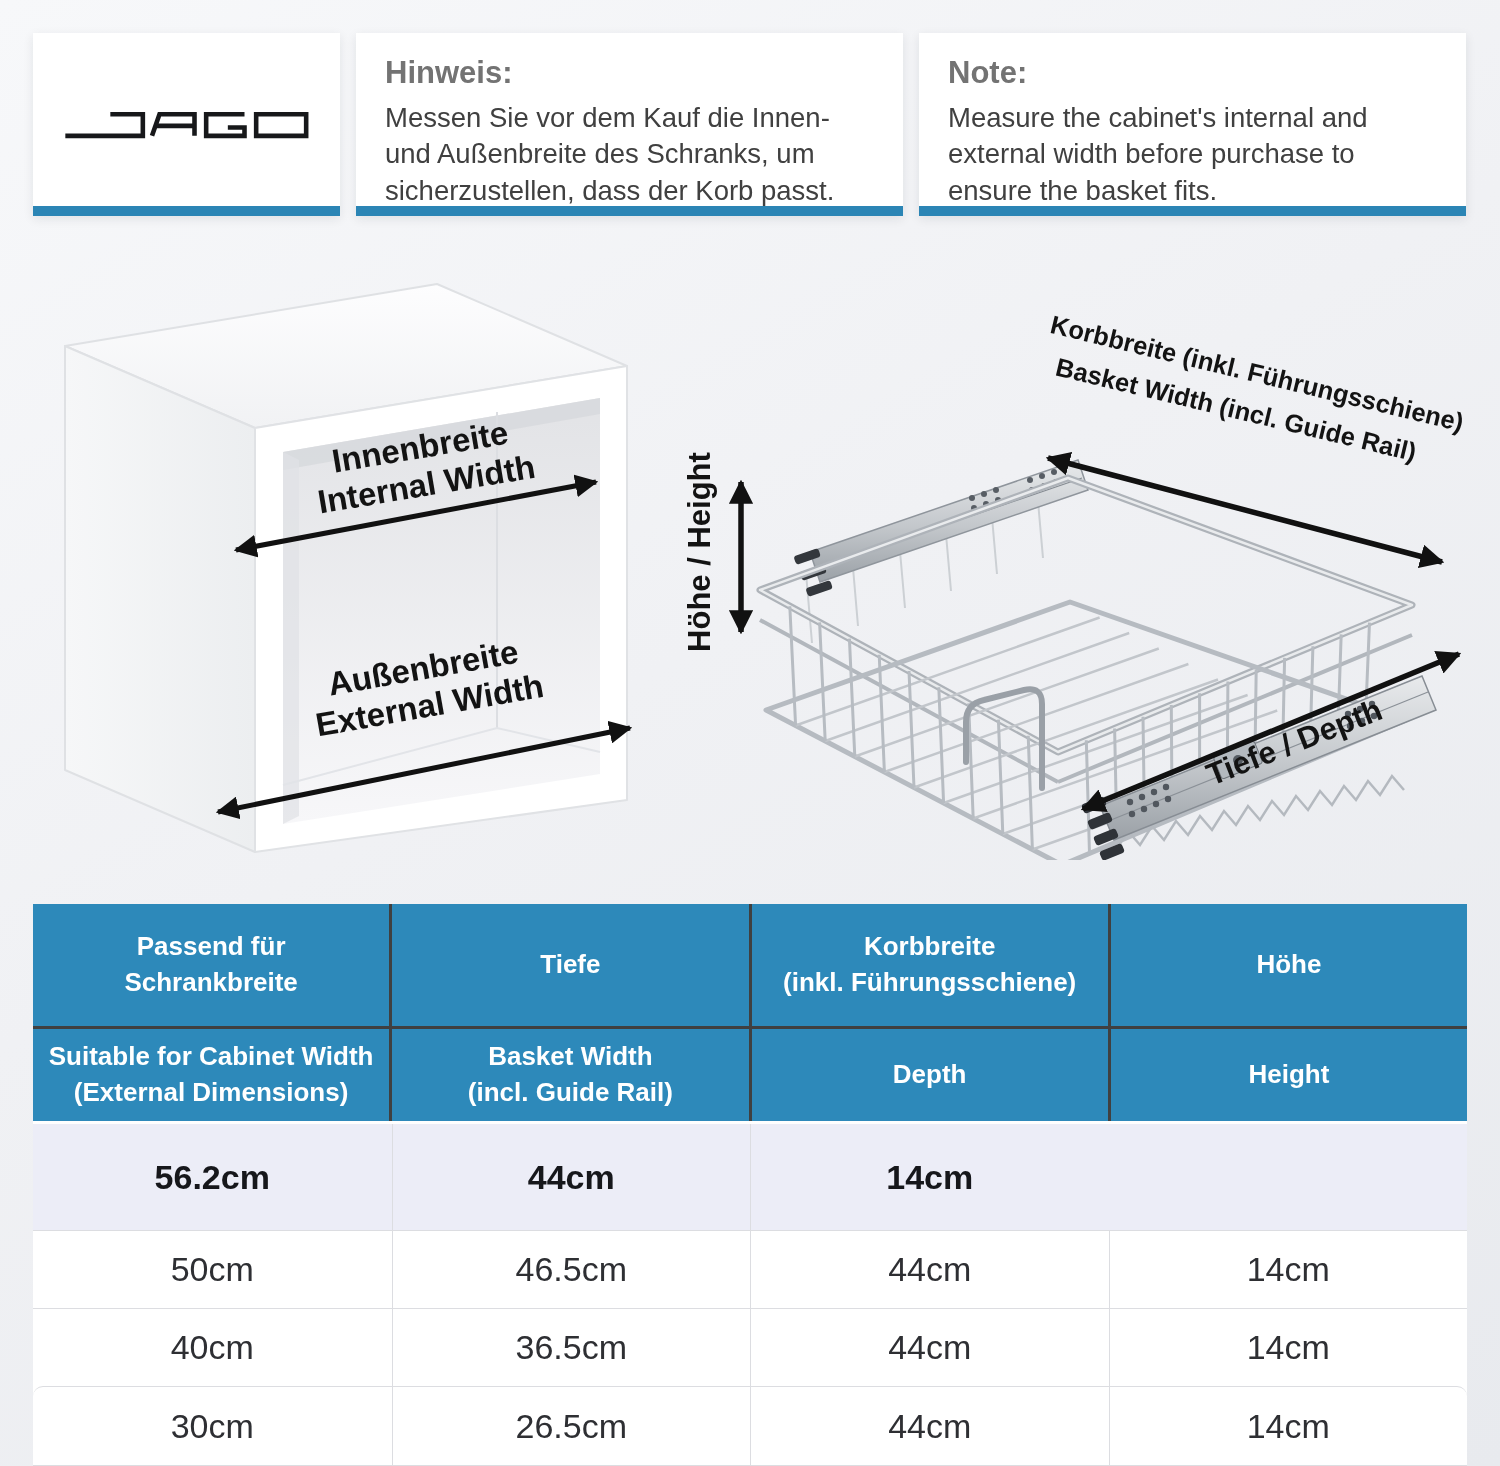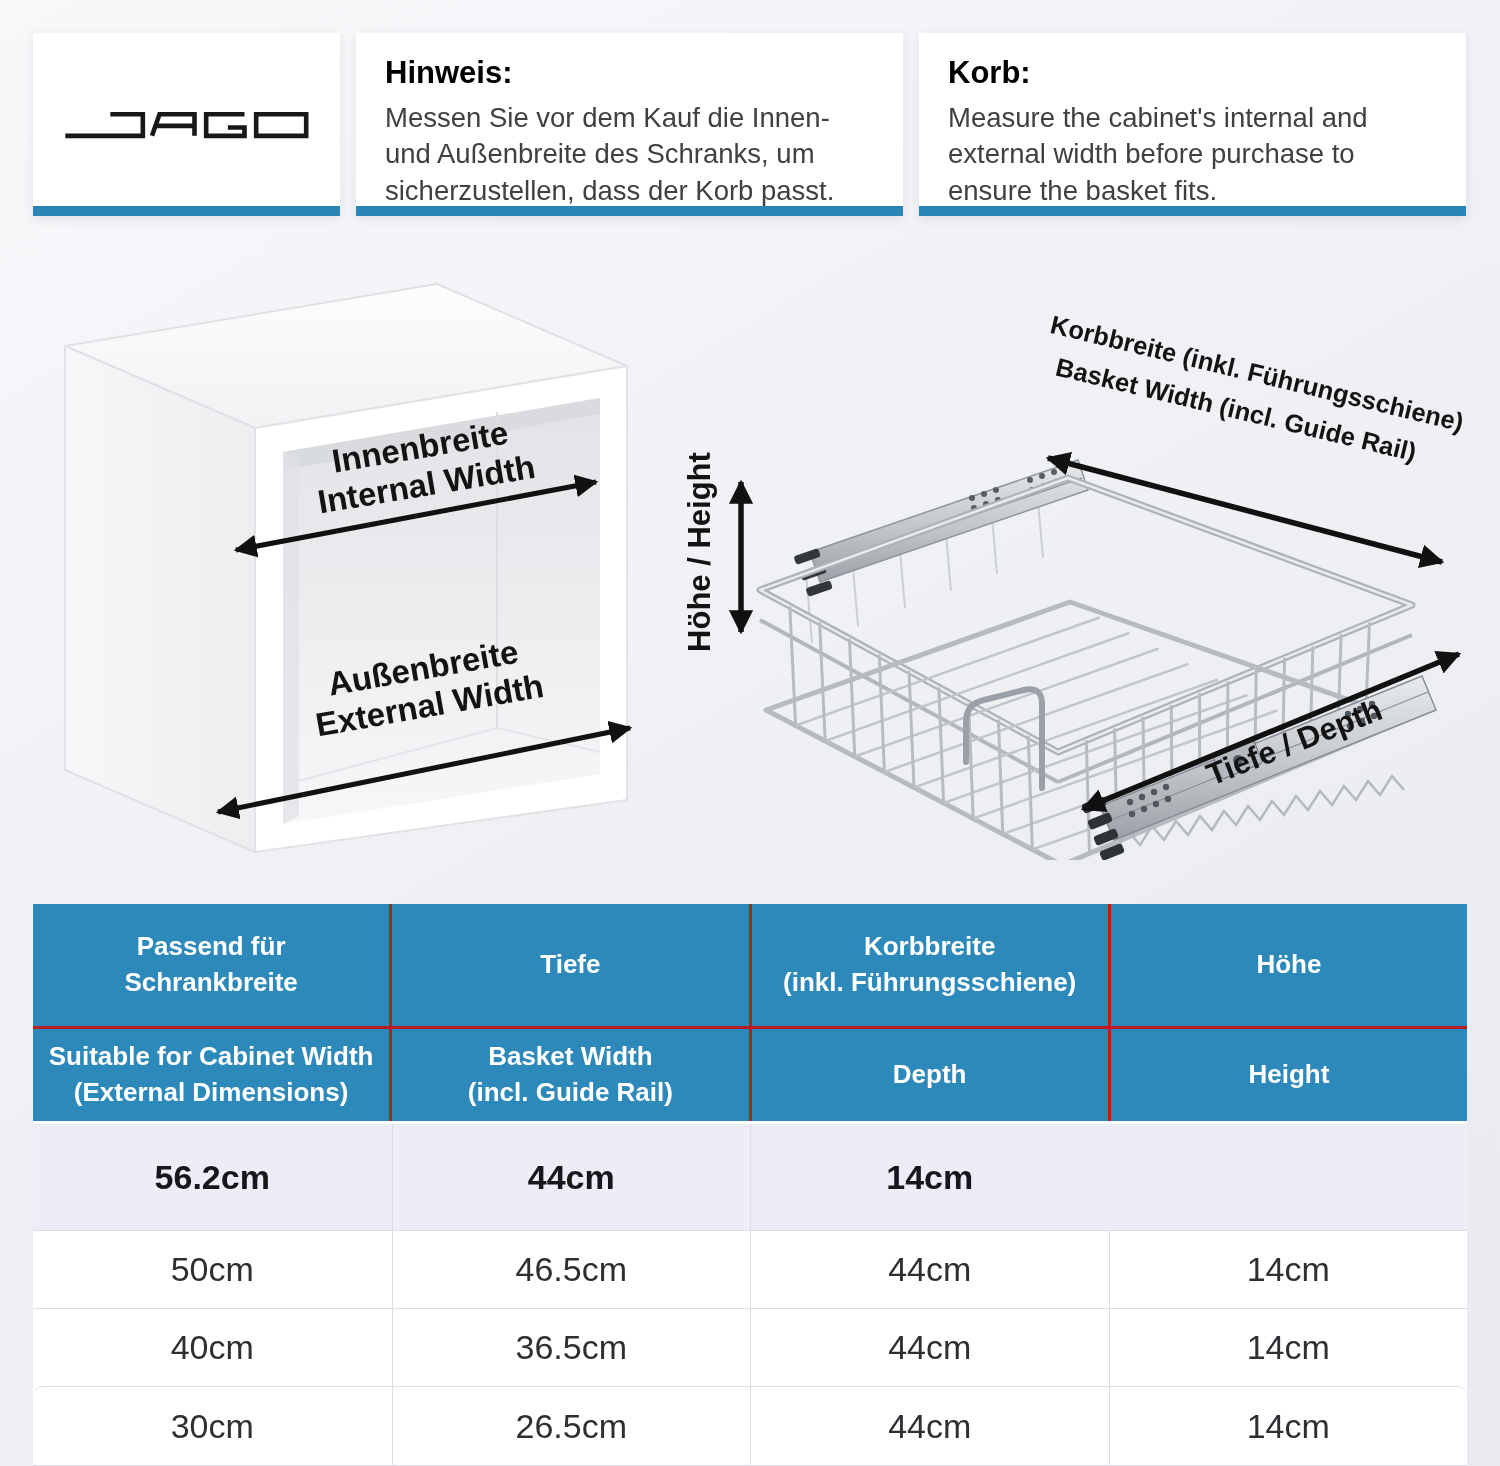--- a/index.html
+++ b/index.html
@@ -9,31 +9,31 @@
     background:linear-gradient(150deg,#f7f8fa 0%,#f0f1f4 45%,#e8eaee 100%);
   }
   
   .cards{display:flex;gap:16px;padding:33px 33px 0 33px;}
   .card{background:#ffffff;height:183px;position:relative;box-sizing:border-box;
         box-shadow:0 3px 10px rgba(20,30,40,.09);}
   .card .bar{position:absolute;left:0;right:0;bottom:0;height:10px;
         background:var(--card-bar-blue,#2b85b5);}
   .card.logo{width:307px;display:flex;align-items:center;justify-content:center;}
   .card.note{width:547px;padding:22px 22px 0 29px;}
-  .card h2{margin:0 0 9px 0;font-size:31px;line-height:1.15;color:#000000;font-weight:700;}
+  .card h2{margin:0 0 9px 0;font-size:31px;line-height:1.15;color:#737373;font-weight:700;}
   .card p{margin:0;font-size:27.5px;line-height:1.34;color:#404040;max-width:452px;}
   
   .diagrams{position:relative;height:688px;}
   svg.cab{position:absolute;left:30px;top:64px;}
   svg.bask{position:absolute;left:670px;top:74px;}
   svg text{font-family:"Liberation Sans",sans-serif;font-weight:700;fill:#131313;}
   
   .spec-table{margin:0 33px;}
   .thead{display:grid;grid-template-columns:repeat(4,1fr);grid-template-rows:122px 92px;
-         gap:3px;background:#b91c1c;border-bottom:3px solid #ffffff;}
+         gap:3px;background:#404040;border-bottom:3px solid #ffffff;}
   .th{background:var(--accent-blue,#2d89ba);color:#ffffff;display:flex;flex-direction:column;
       align-items:center;justify-content:center;text-align:center;
       font-weight:700;font-size:26px;line-height:1.38;}
   .tbody{background:#ffffff;border-bottom:1px solid #dcdde1;}
   .row{display:grid;grid-template-columns:repeat(4,1fr);}
   .row > div{display:flex;align-items:center;justify-content:center;
              font-size:34px;color:#2e2f33;}
   .row > div + div{border-left:1px solid #dcdde1;}
   .row + .row{border-top:1px solid #dcdde1;}
   .row.hl{background:var(--highlight-row,#ecedf7);}
@@ -58,21 +58,21 @@
     <div class="bar"></div>
   </div>
 
   <div class="card note">
     <h2>Hinweis:</h2>
     <p>Messen Sie vor dem Kauf die Innen- und Außenbreite des Schranks, um sicherzustellen, dass der Korb passt.</p>
     <div class="bar"></div>
   </div>
 
   <div class="card note">
-    <h2>Korb:</h2>
+    <h2>Note:</h2>
     <p>Measure the cabinet's internal and external width before purchase to ensure the basket fits.</p>
     <div class="bar"></div>
   </div>
 
 </div>
 
 <div class="diagrams">
 
   <svg class="cab" width="620" height="580" viewBox="0 0 620 580">
     <defs>

